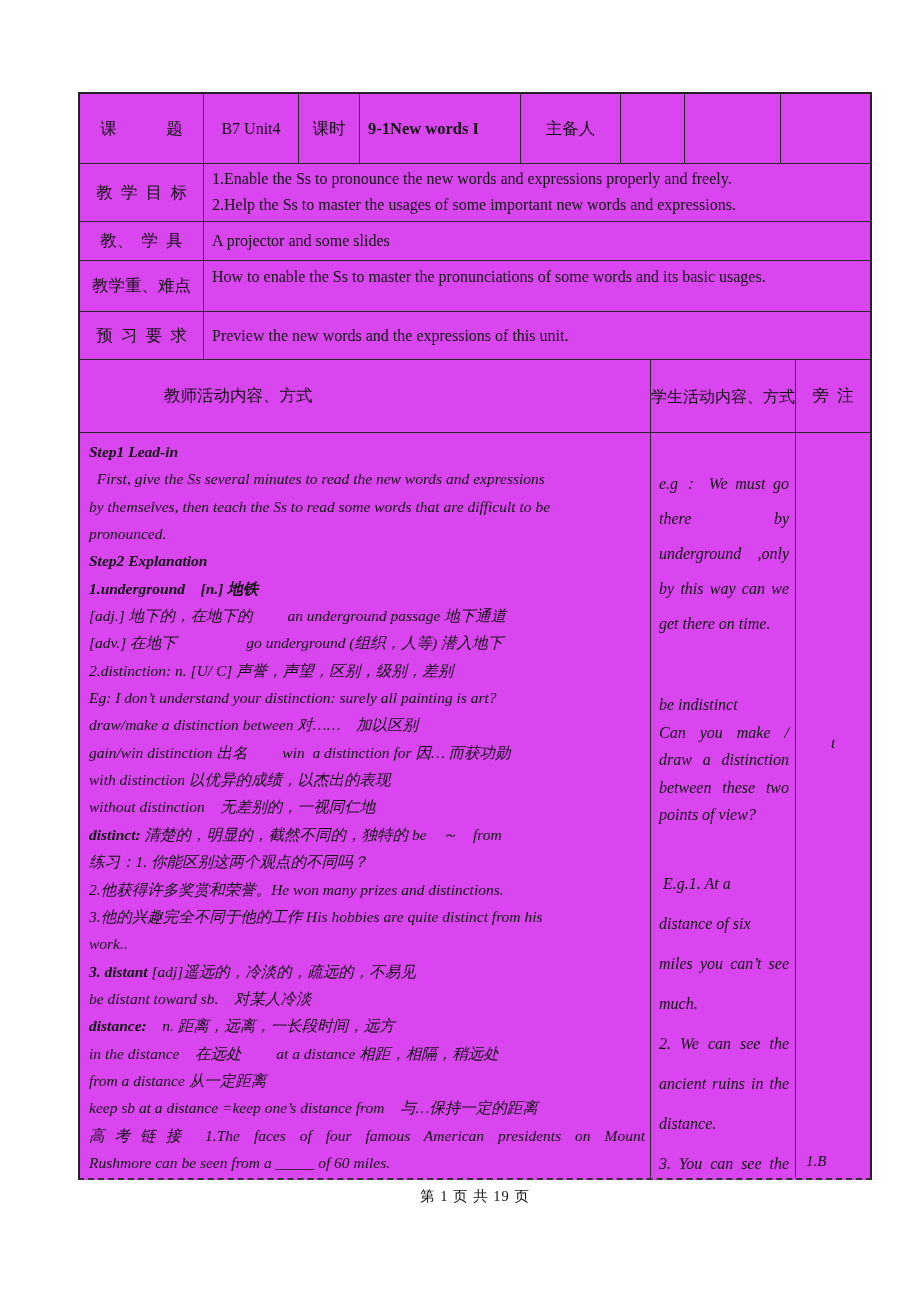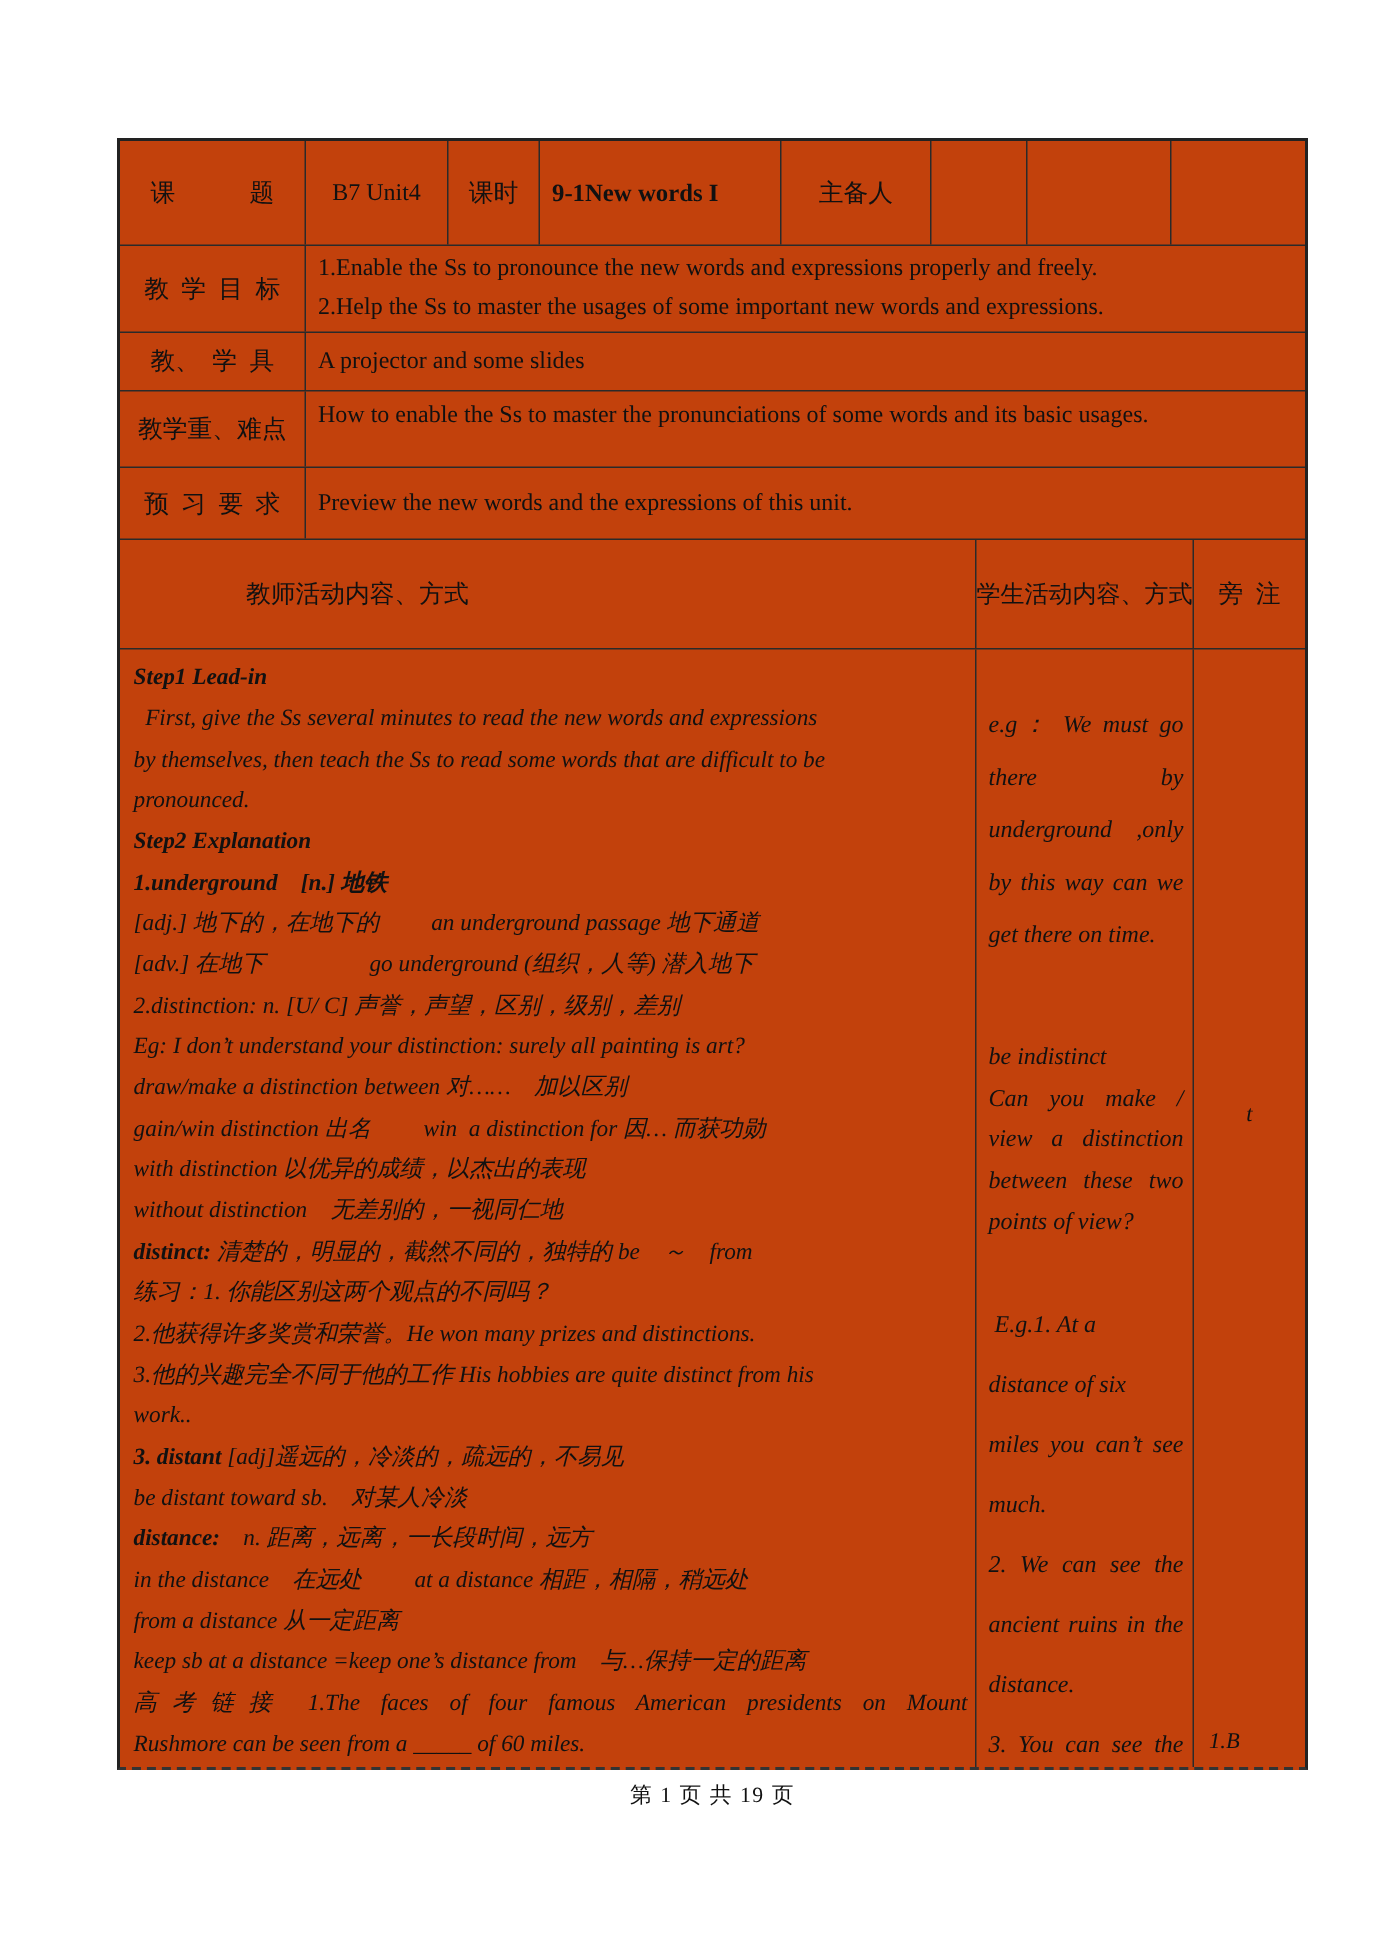--- a/index.html
+++ b/index.html
@@ -3,21 +3,21 @@
 <meta charset="utf-8">
 <style>
   html,body{margin:0;padding:0;}
   body{
     width:920px;height:1300px;position:relative;background:#ffffff;
     font-family:"Liberation Serif","DejaVu Serif",serif;color:#111;
     -webkit-font-smoothing:antialiased;
   }
   .doc-table{
     position:absolute;left:78px;top:92px;width:794px;box-sizing:border-box;
-    border:2px solid #222;border-bottom:2px dashed #333;background:#c2410c;
+    border:2px solid #222;border-bottom:2px dashed #333;background:#d946ef;
   }
   .trow{display:flex;border-bottom:1px solid #2a2a2a;}
   .trow:last-child{border-bottom:none;font-style:italic;}
   .tcell{box-sizing:border-box;border-right:1px solid #2a2a2a;overflow:hidden;}
   .tcell:last-child{border-right:none;}
   .cc{display:flex;align-items:center;justify-content:center;text-align:center;}
   .cl{display:flex;align-items:center;justify-content:flex-start;}
   
   .h1{height:69px}.h2{height:57px}.h3{height:50px}.h4{height:38px}.h5{height:47px}.h6{height:72px}.h7{height:745px}
   
@@ -147,21 +147,21 @@
       <div class="sblock sb1">
           <div class="sl j">e.g： We must go</div>
           <div class="sl j">there by</div>
           <div class="sl j">underground ,only</div>
           <div class="sl j">by this way can we</div>
           <div class="sl">get there on time.</div>
         </div>
       <div class="sblock sb2">
           <div class="sl">be indistinct</div>
           <div class="sl j">Can you make /</div>
-          <div class="sl j">view a distinction</div>
+          <div class="sl j">draw a distinction</div>
           <div class="sl j">between these two</div>
           <div class="sl">points of view?</div>
         </div>
       <div class="sblock sb3">
           <div class="sl"> E.g.1. At a</div>
           <div class="sl">distance of six</div>
           <div class="sl j">miles you can’t see</div>
           <div class="sl">much.</div>
           <div class="sl j">2.  We can see the</div>
           <div class="sl j">ancient ruins in the</div>

